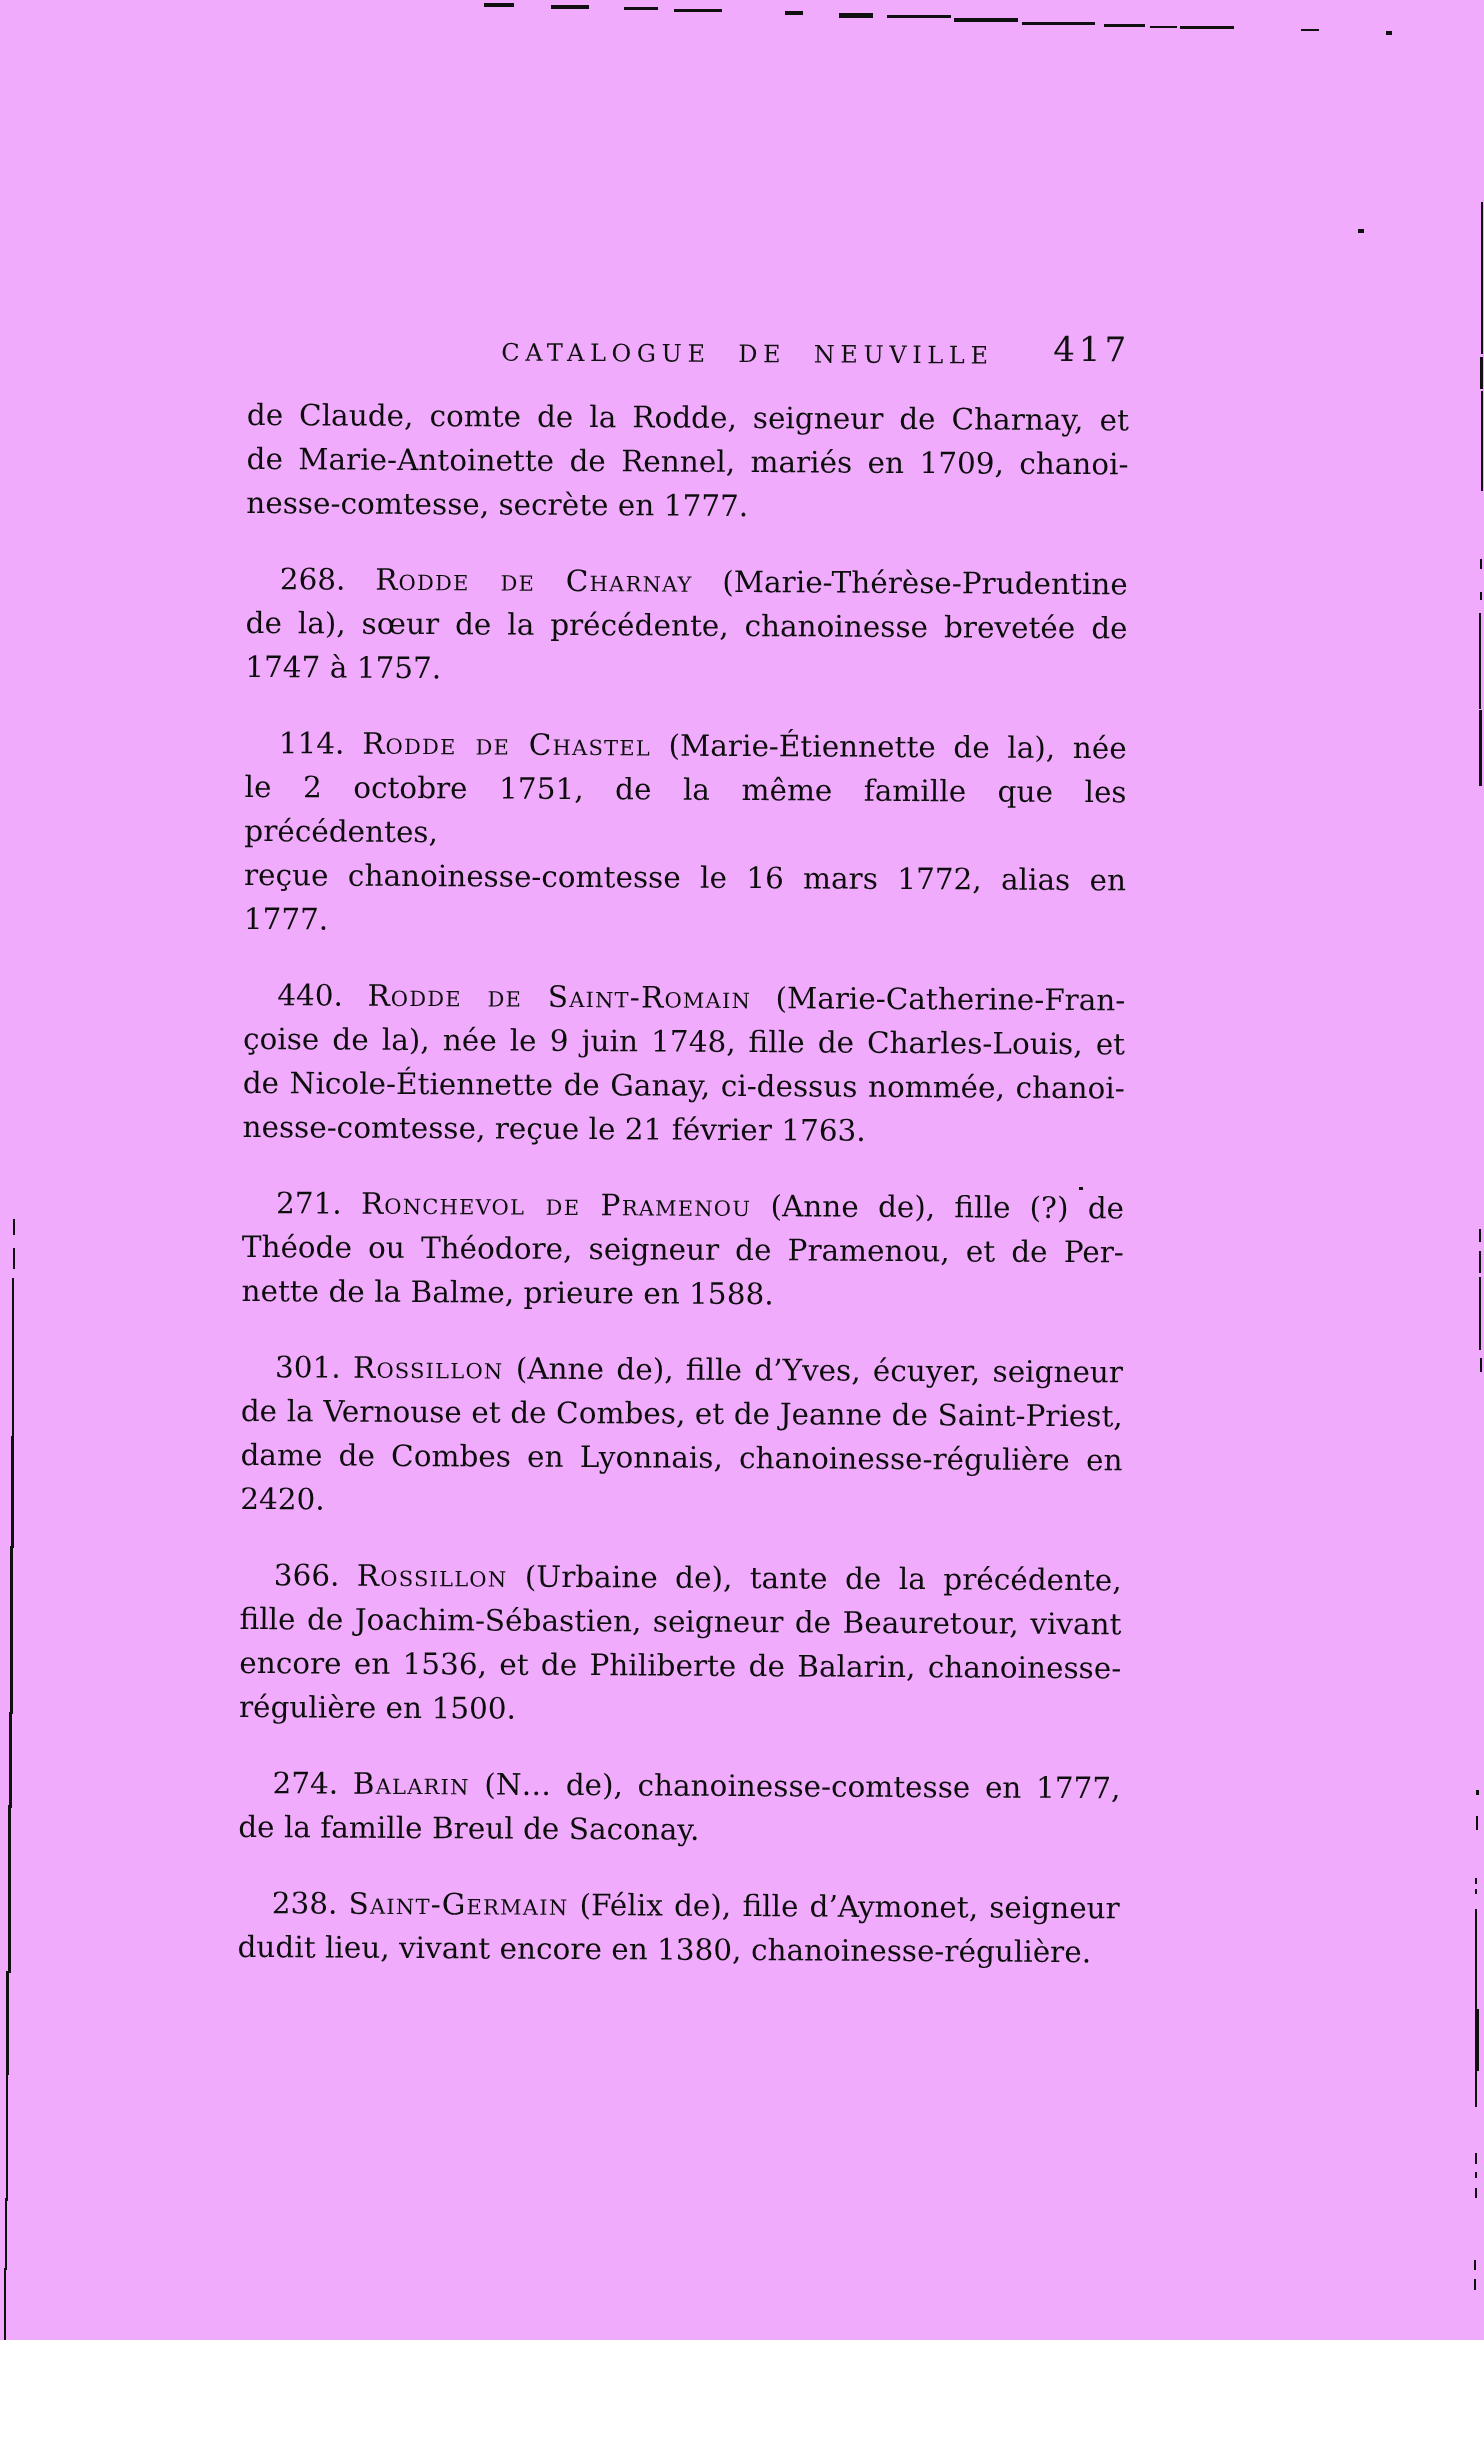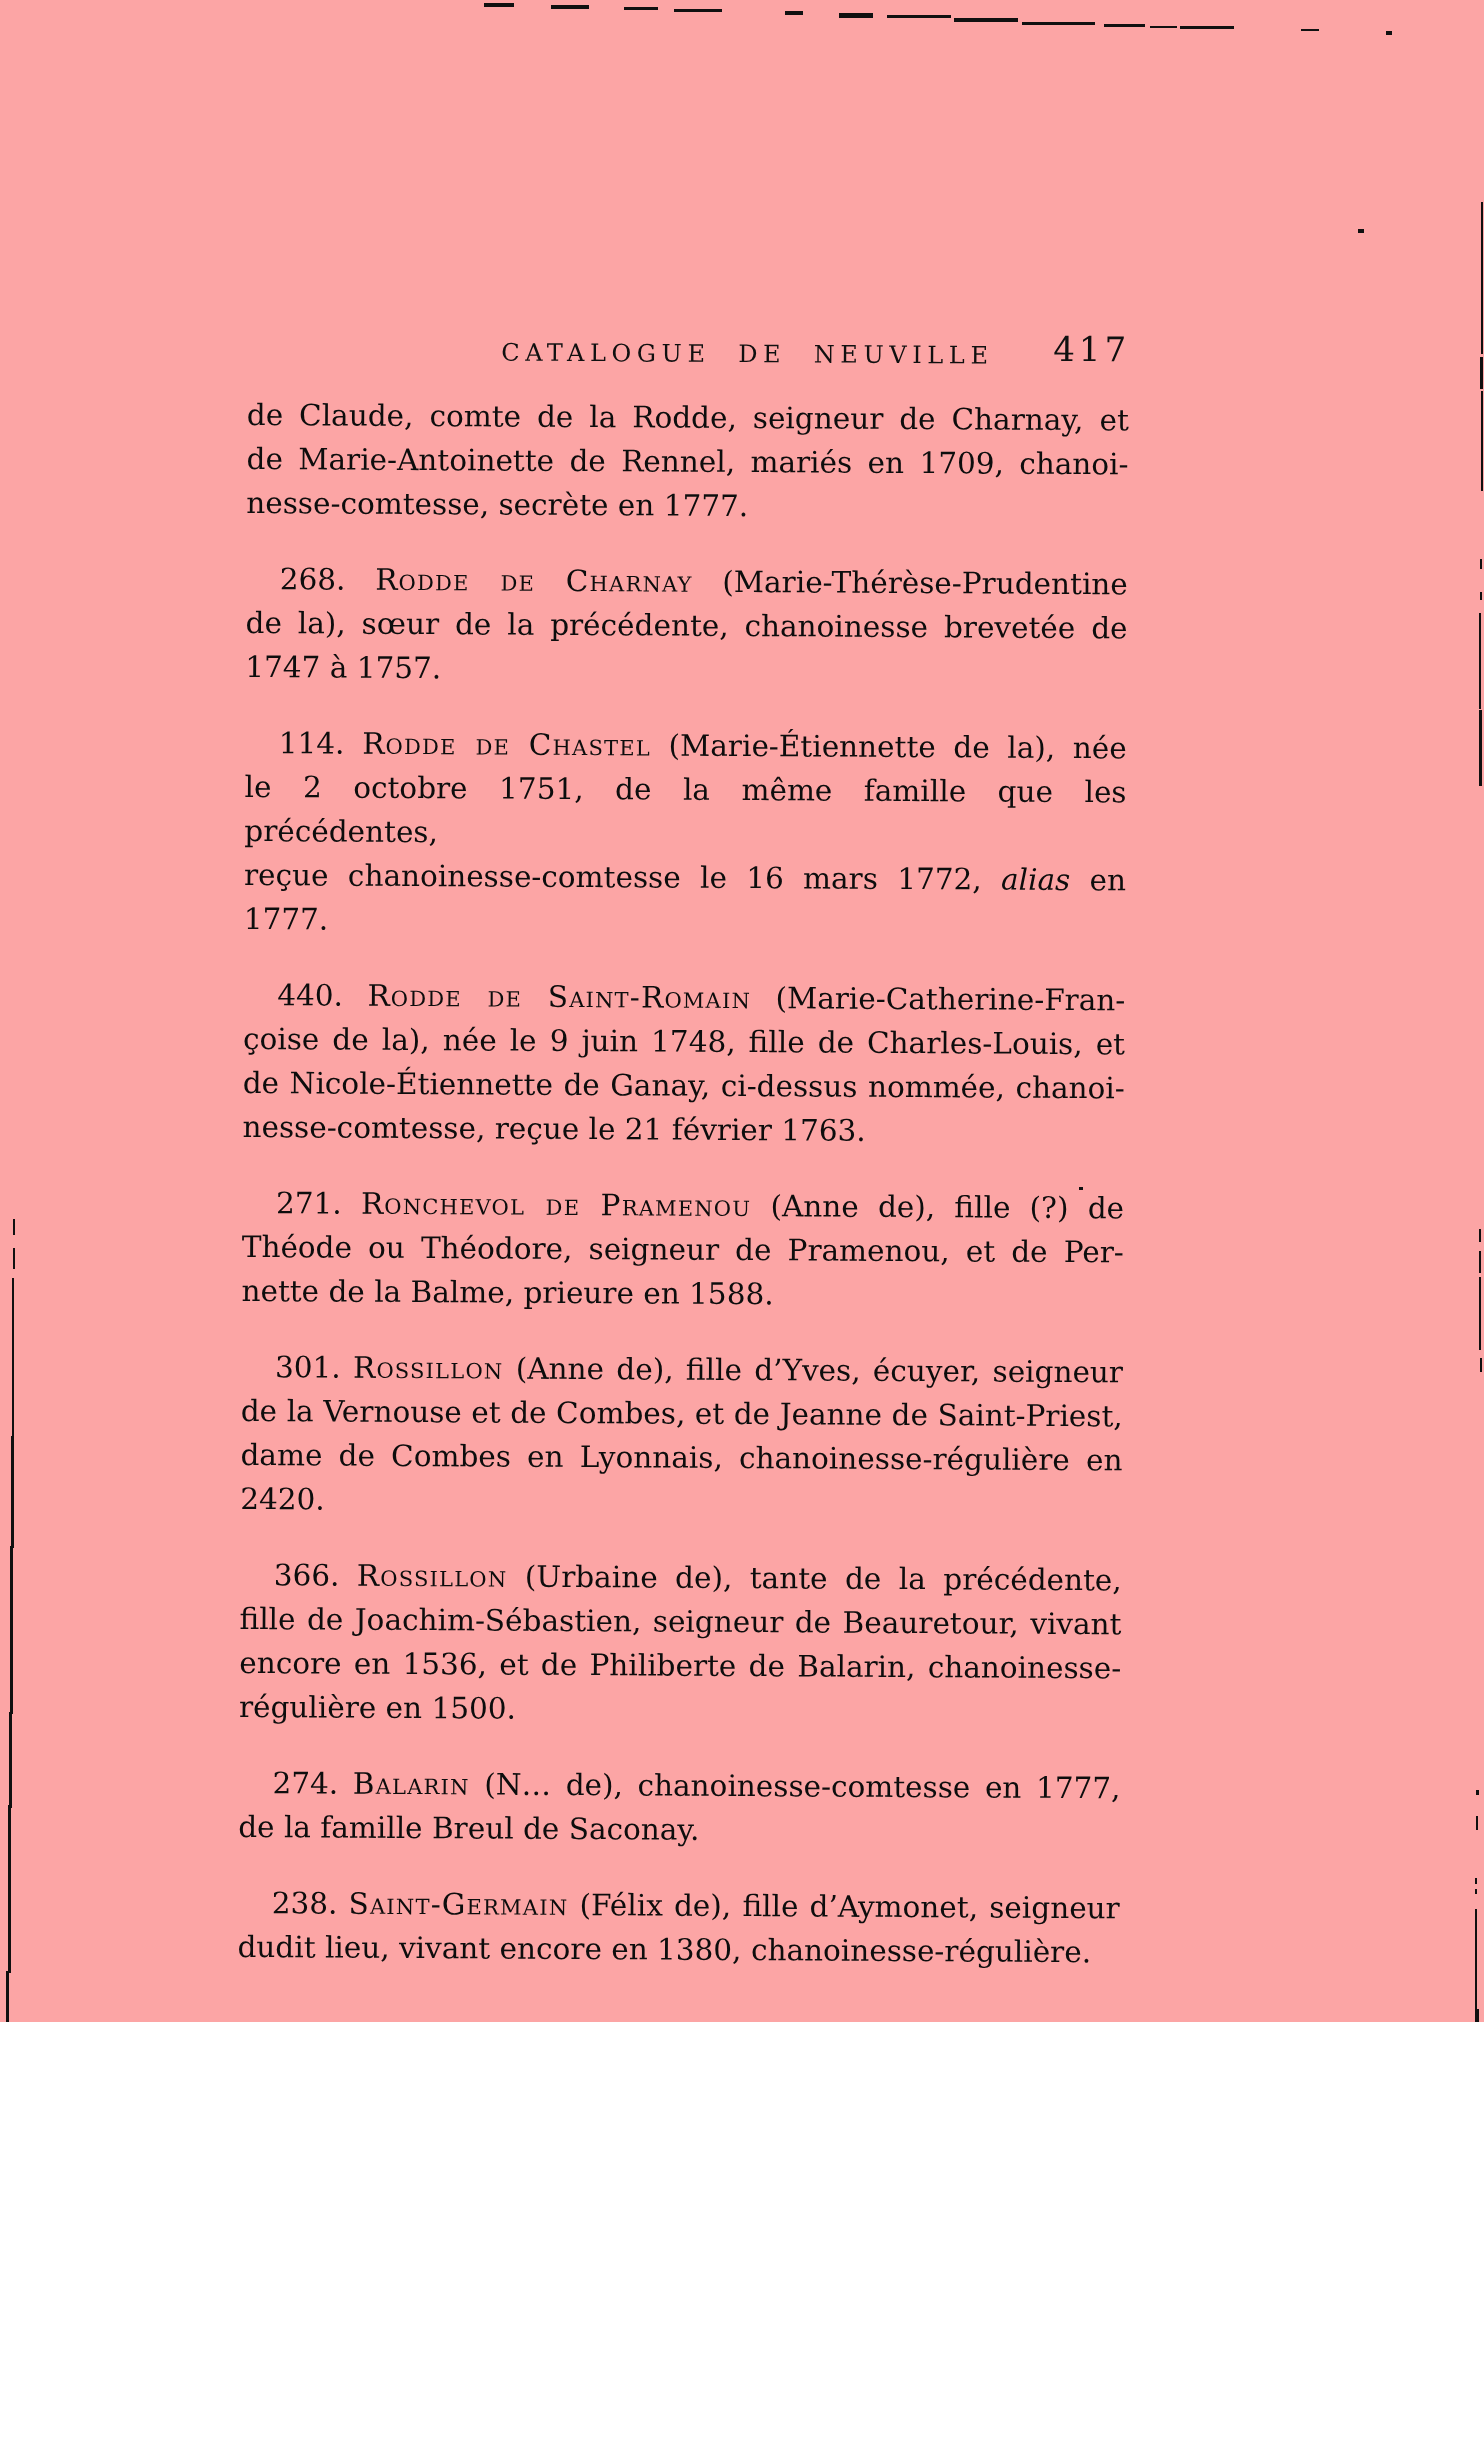--- a/index.html
+++ b/index.html
@@ -12,22 +12,22 @@
     width: 1484px;
     height: 2462px;
     overflow: hidden;
     font-family: "DejaVu Serif", "Liberation Serif", serif;
     color: #0d0d0d;
   }
   .sheet {
     position: absolute;
     left: 0; top: 0;
     width: 1484px;
-    height: 2022px;
-    background: #fca5a5;
+    height: 2340px;
+    background: #f0abfc;
     overflow: hidden;
   }
   
   .rotated {
     position: absolute;
     left: 0; top: 0;
     width: 1484px;
     height: 2462px;
     transform: rotate(0.35deg);
     transform-origin: 247px 393px;
@@ -64,21 +64,21 @@
   .line {
     text-align: justify;
     text-align-last: justify;
   }
   .line.last { text-align-last: left; }
   .para.indent .line.first { text-indent: 34px; }
   .sc {
     font-variant: small-caps;
     letter-spacing: 1.2px;
   }
-  .it { font-style: italic; }
+  .it { }
   .mark {
     position: absolute;
     background: #101010;
   }
 </style>
 </head>
 <body>
 
 <div class="sheet">
   <div class="rotated">

